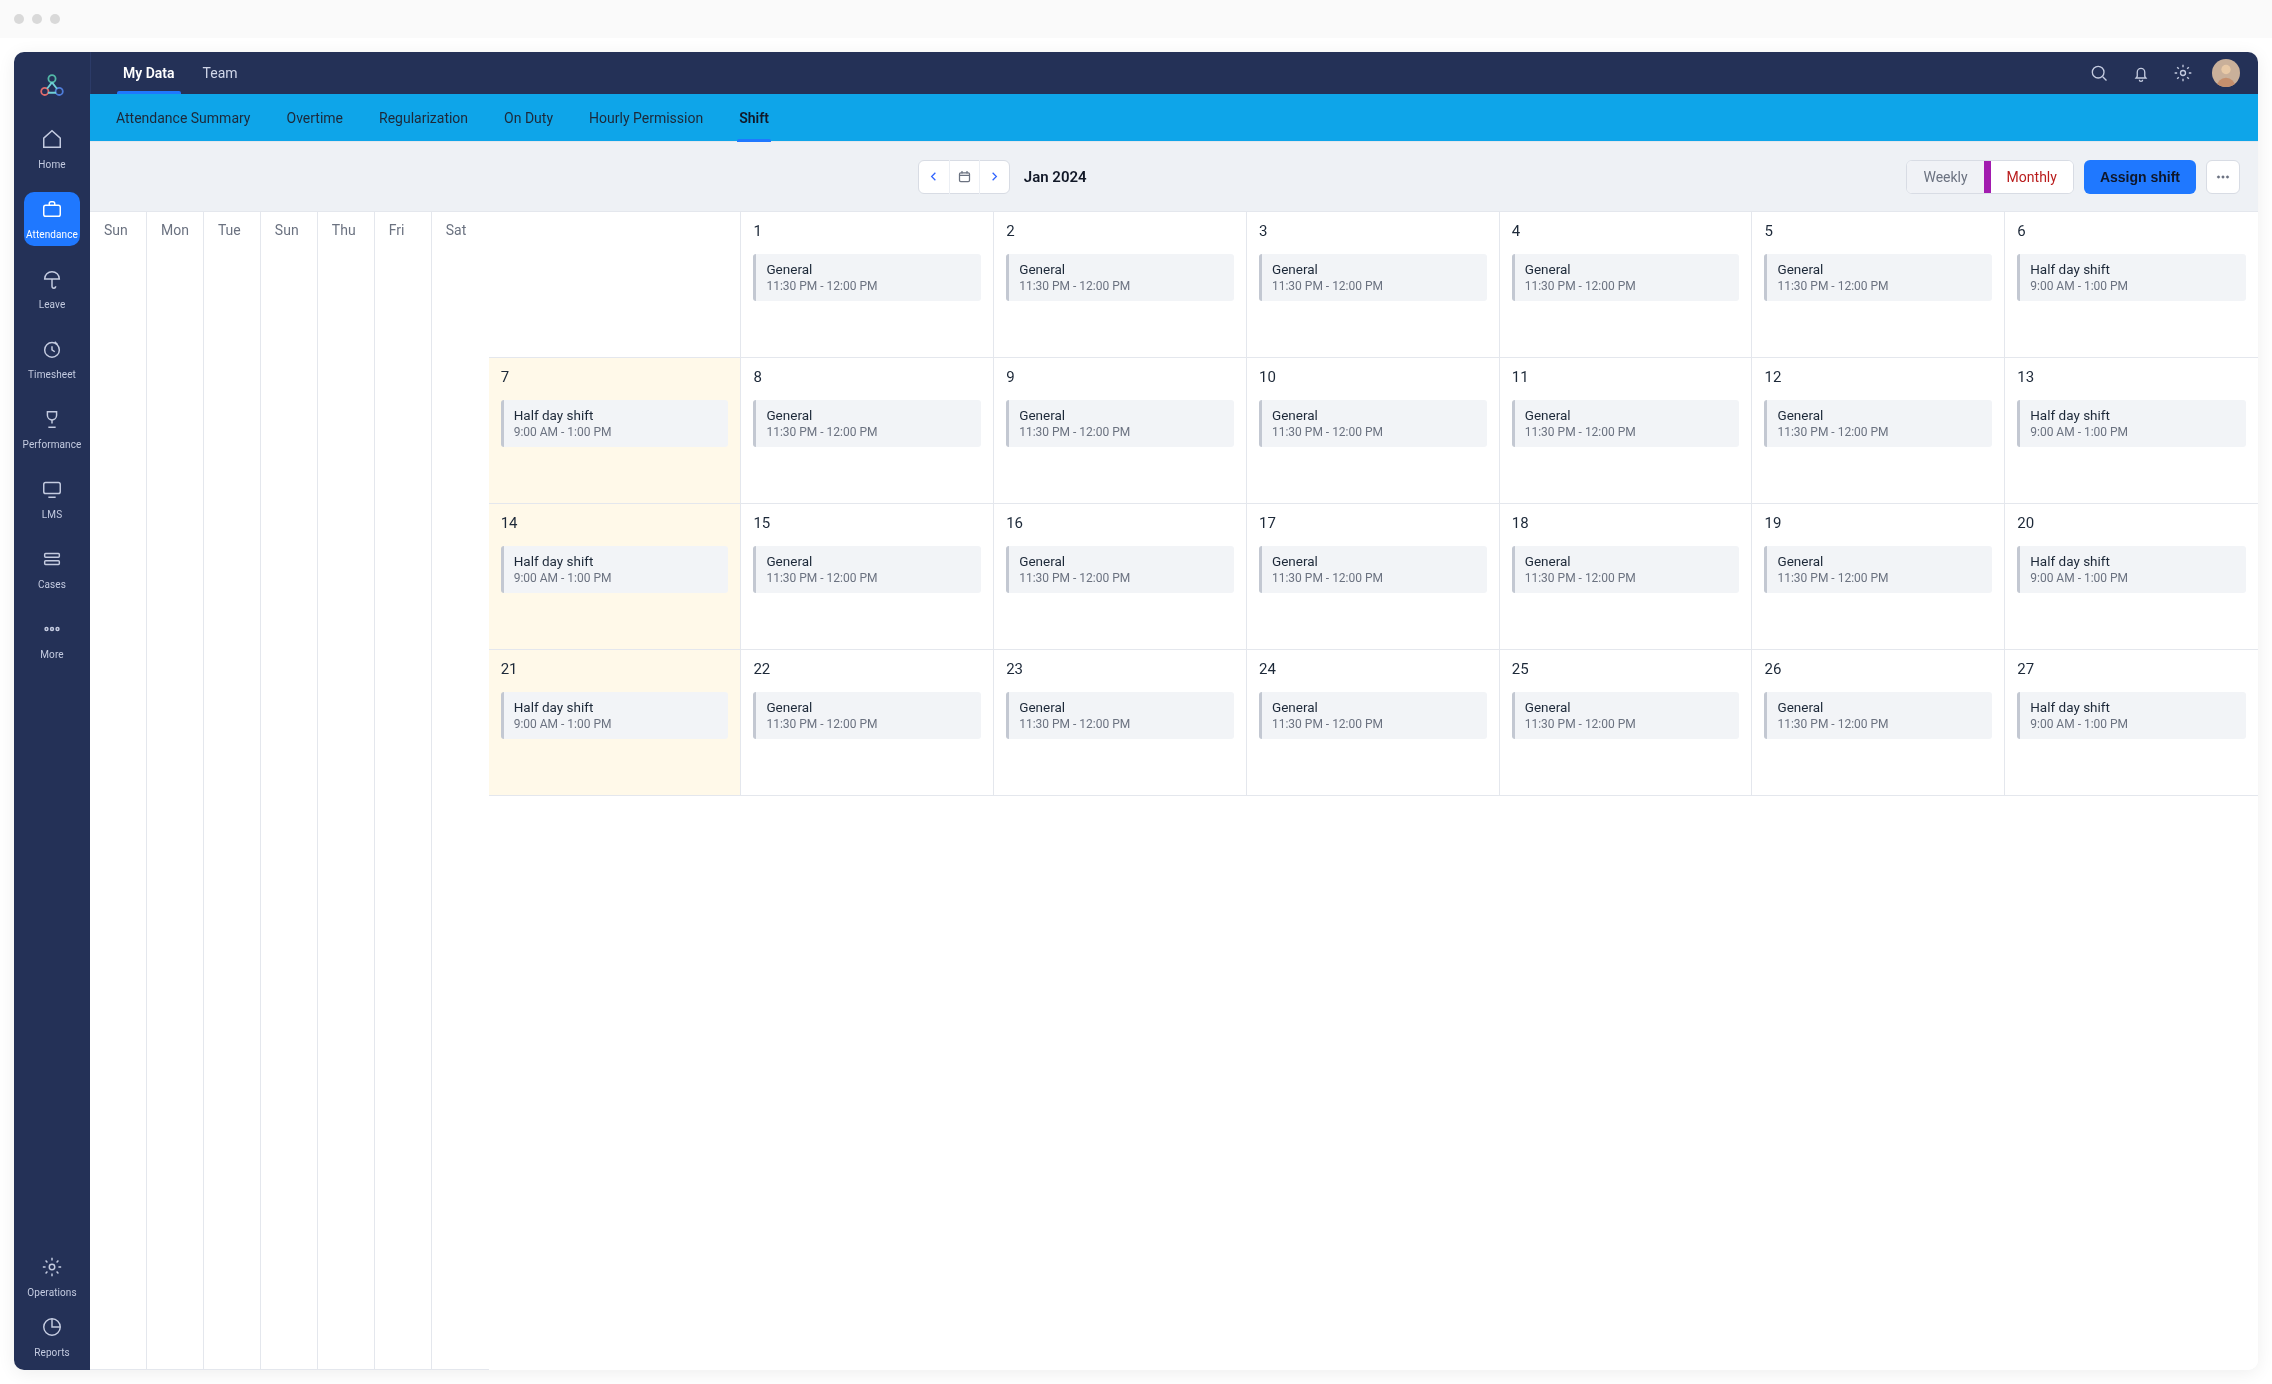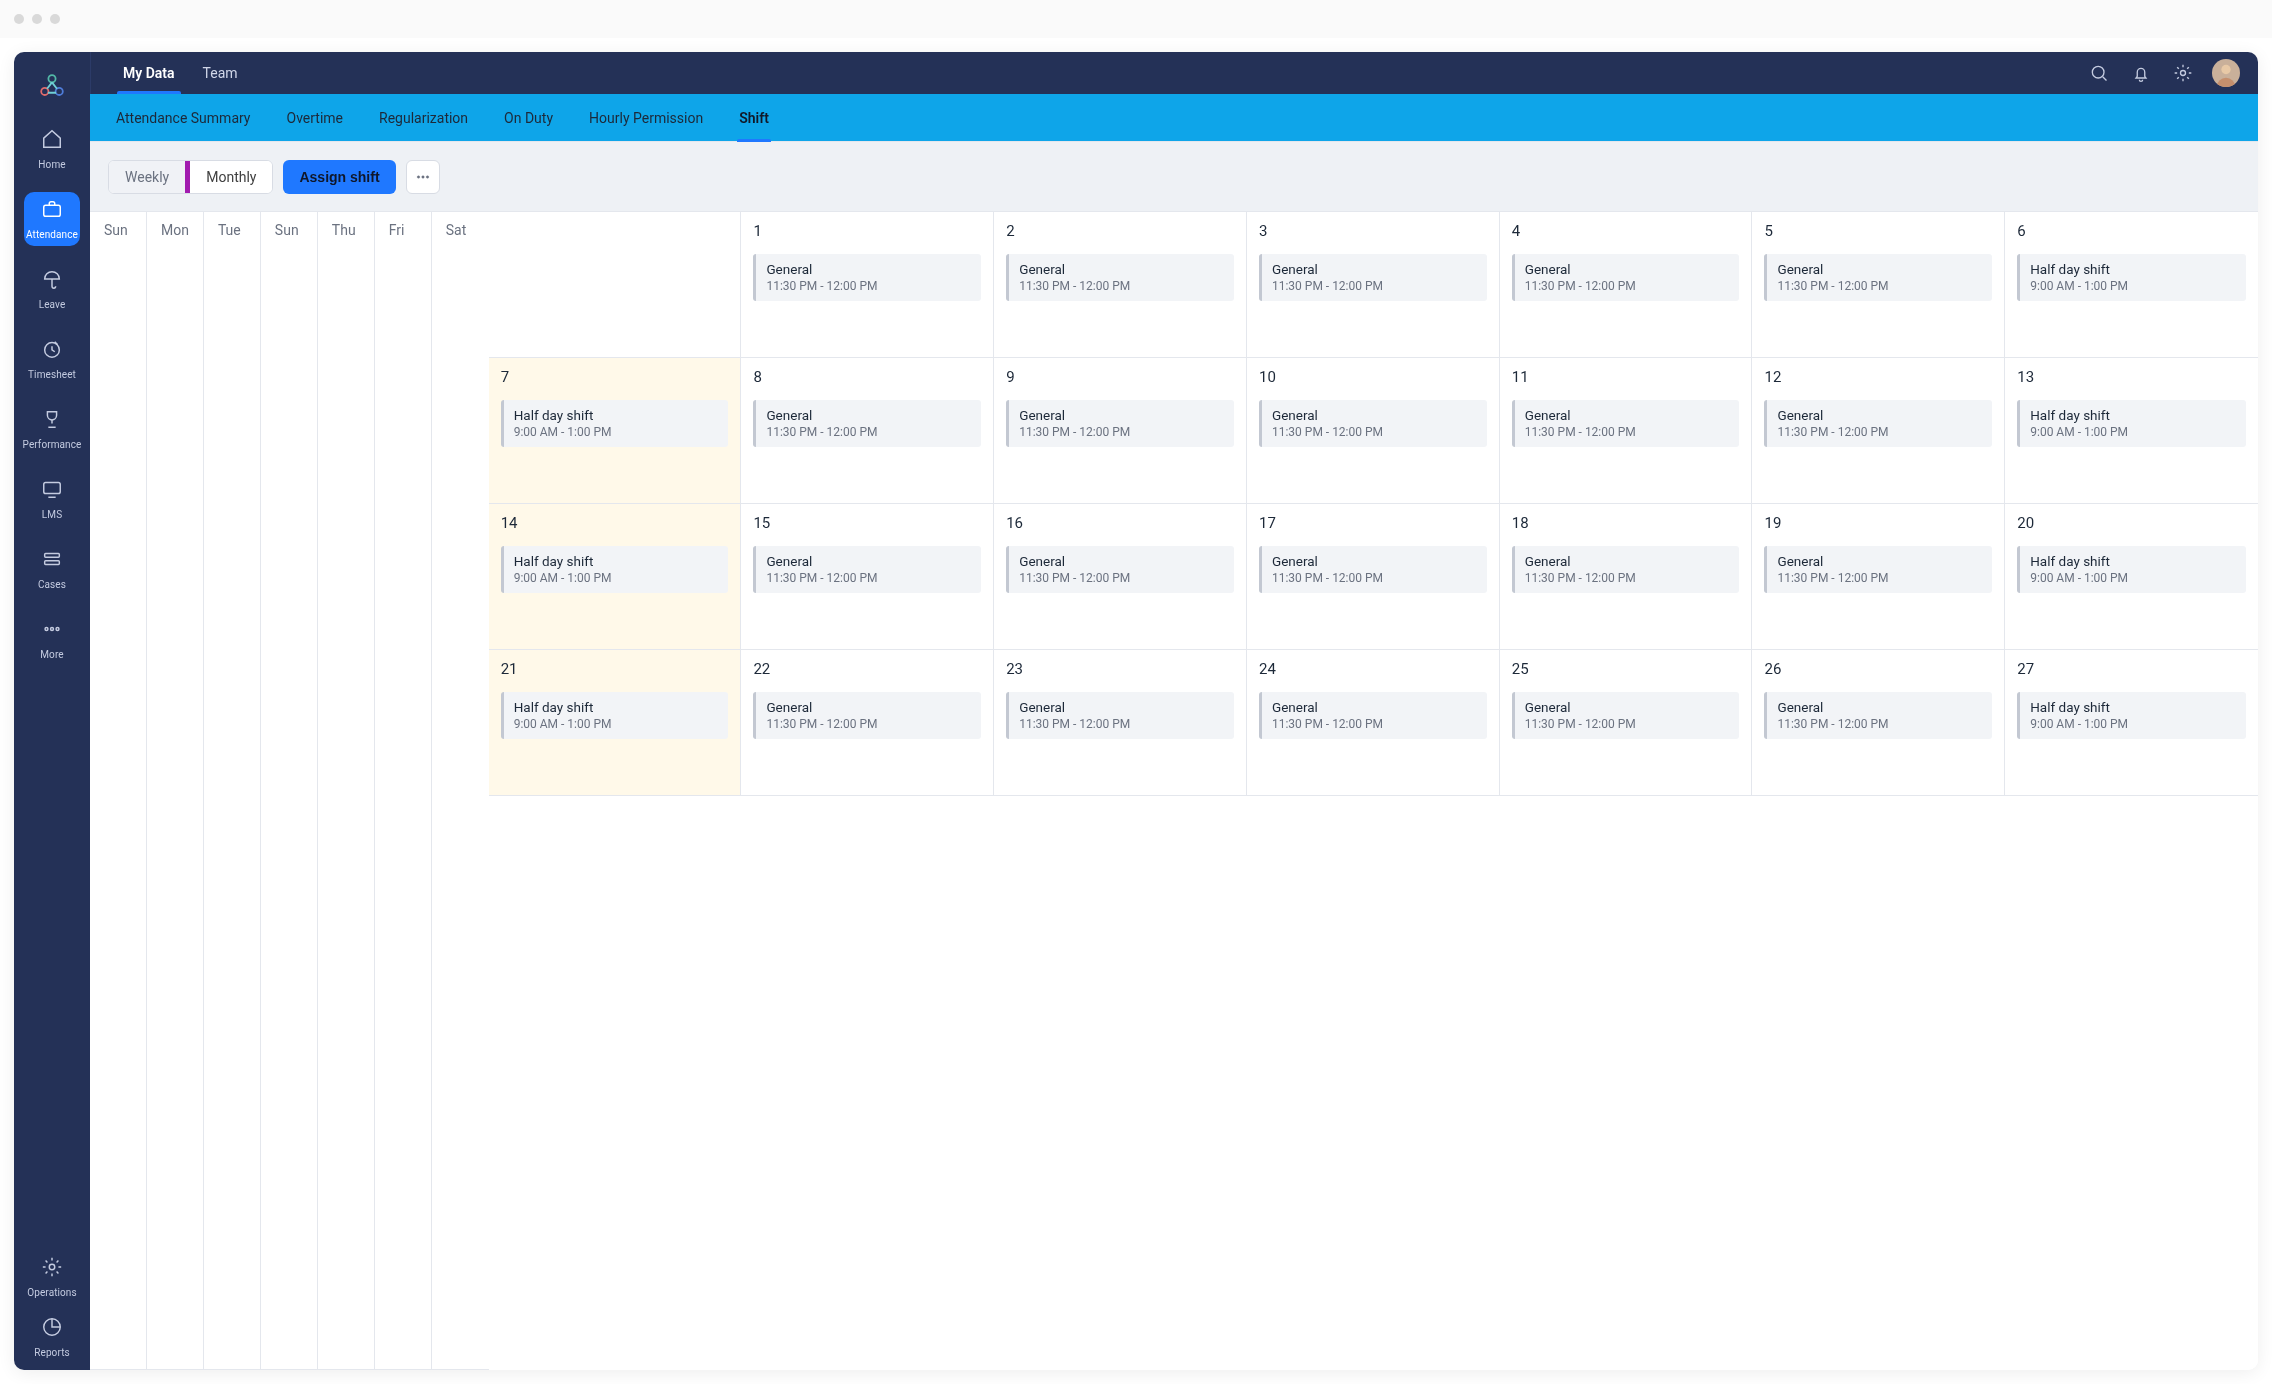--- a/index.html
+++ b/index.html
@@ -132,21 +132,21 @@
   .date-stepper svg { width:15px;height:15px;stroke:#3265ff;fill:none;stroke-width:2; }
   .date-stepper .calicon svg { stroke:#6b7280; }
   .period-label { font-size:15px; font-weight:600; color:#111827; }
 
   .seggroup {
     display:flex; background:#ffffff; border:1px solid #d8dce4; border-radius:6px; overflow:hidden;
     height:34px;
   }
   .seggroup .opt { padding:8px 16px; display:flex;align-items:center; font-size:14px; cursor:pointer; }
   .seggroup .opt.inactive { color:#6b7280; background:#f0f2f6; }
-  .seggroup .opt.active { color:#404040; background:#ffffff; border-left:5px solid #a21caf; }
+  .seggroup .opt.active { color:#b91c1c; background:#ffffff; border-left:7px solid #a21caf; }
 
   .primary-btn {
     height:34px; padding:0 16px; background:#1f78ff; color:#0f172a; border:none; border-radius:6px;
     font-size:14px; font-weight:600; cursor:pointer;
   }
   .more-btn {
     width:34px;height:34px; background:#ffffff; border:1px solid #d8dce4; border-radius:6px;
     display:flex;align-items:center;justify-content:center; cursor:pointer;
   }
   .more-btn svg{width:18px;height:18px;stroke:#6b7280;fill:#6b7280;stroke-width:.5;}
@@ -362,20 +362,42 @@
           </div>
       <div class="subtab">
             <span>Hourly Permission</span>
           </div>
       <div class="subtab active">
             <span>Shift</span>
           </div>
     </div>
 
     <div class="toolbar">
+      <div class="center">
+        <div class="date-stepper">
+          <span class="seg">
+                <svg viewBox="0 0 24 24">
+                  <path d="M15 6 L9 12 L15 18"></path>
+                </svg>
+              </span>
+          <span class="seg calicon">
+                <svg viewBox="0 0 24 24">
+                  <rect x="4" y="6" width="16" height="14" rx="2"></rect>
+                  <path d="M4 10 h16"></path>
+                  <path d="M8 3 v4 M16 3 v4"></path>
+                </svg>
+              </span>
+          <span class="seg">
+                <svg viewBox="0 0 24 24">
+                  <path d="M9 6 L15 12 L9 18"></path>
+                </svg>
+              </span>
+        </div>
+        <span class="period-label">Jan 2024</span>
+      </div>
 
       <div class="seggroup">
         <span class="opt inactive">Weekly</span>
         <span class="opt active">Monthly</span>
       </div>
 
       <button class="primary-btn">Assign shift</button>
 
       <span class="more-btn">
         <svg viewBox="0 0 24 24">

